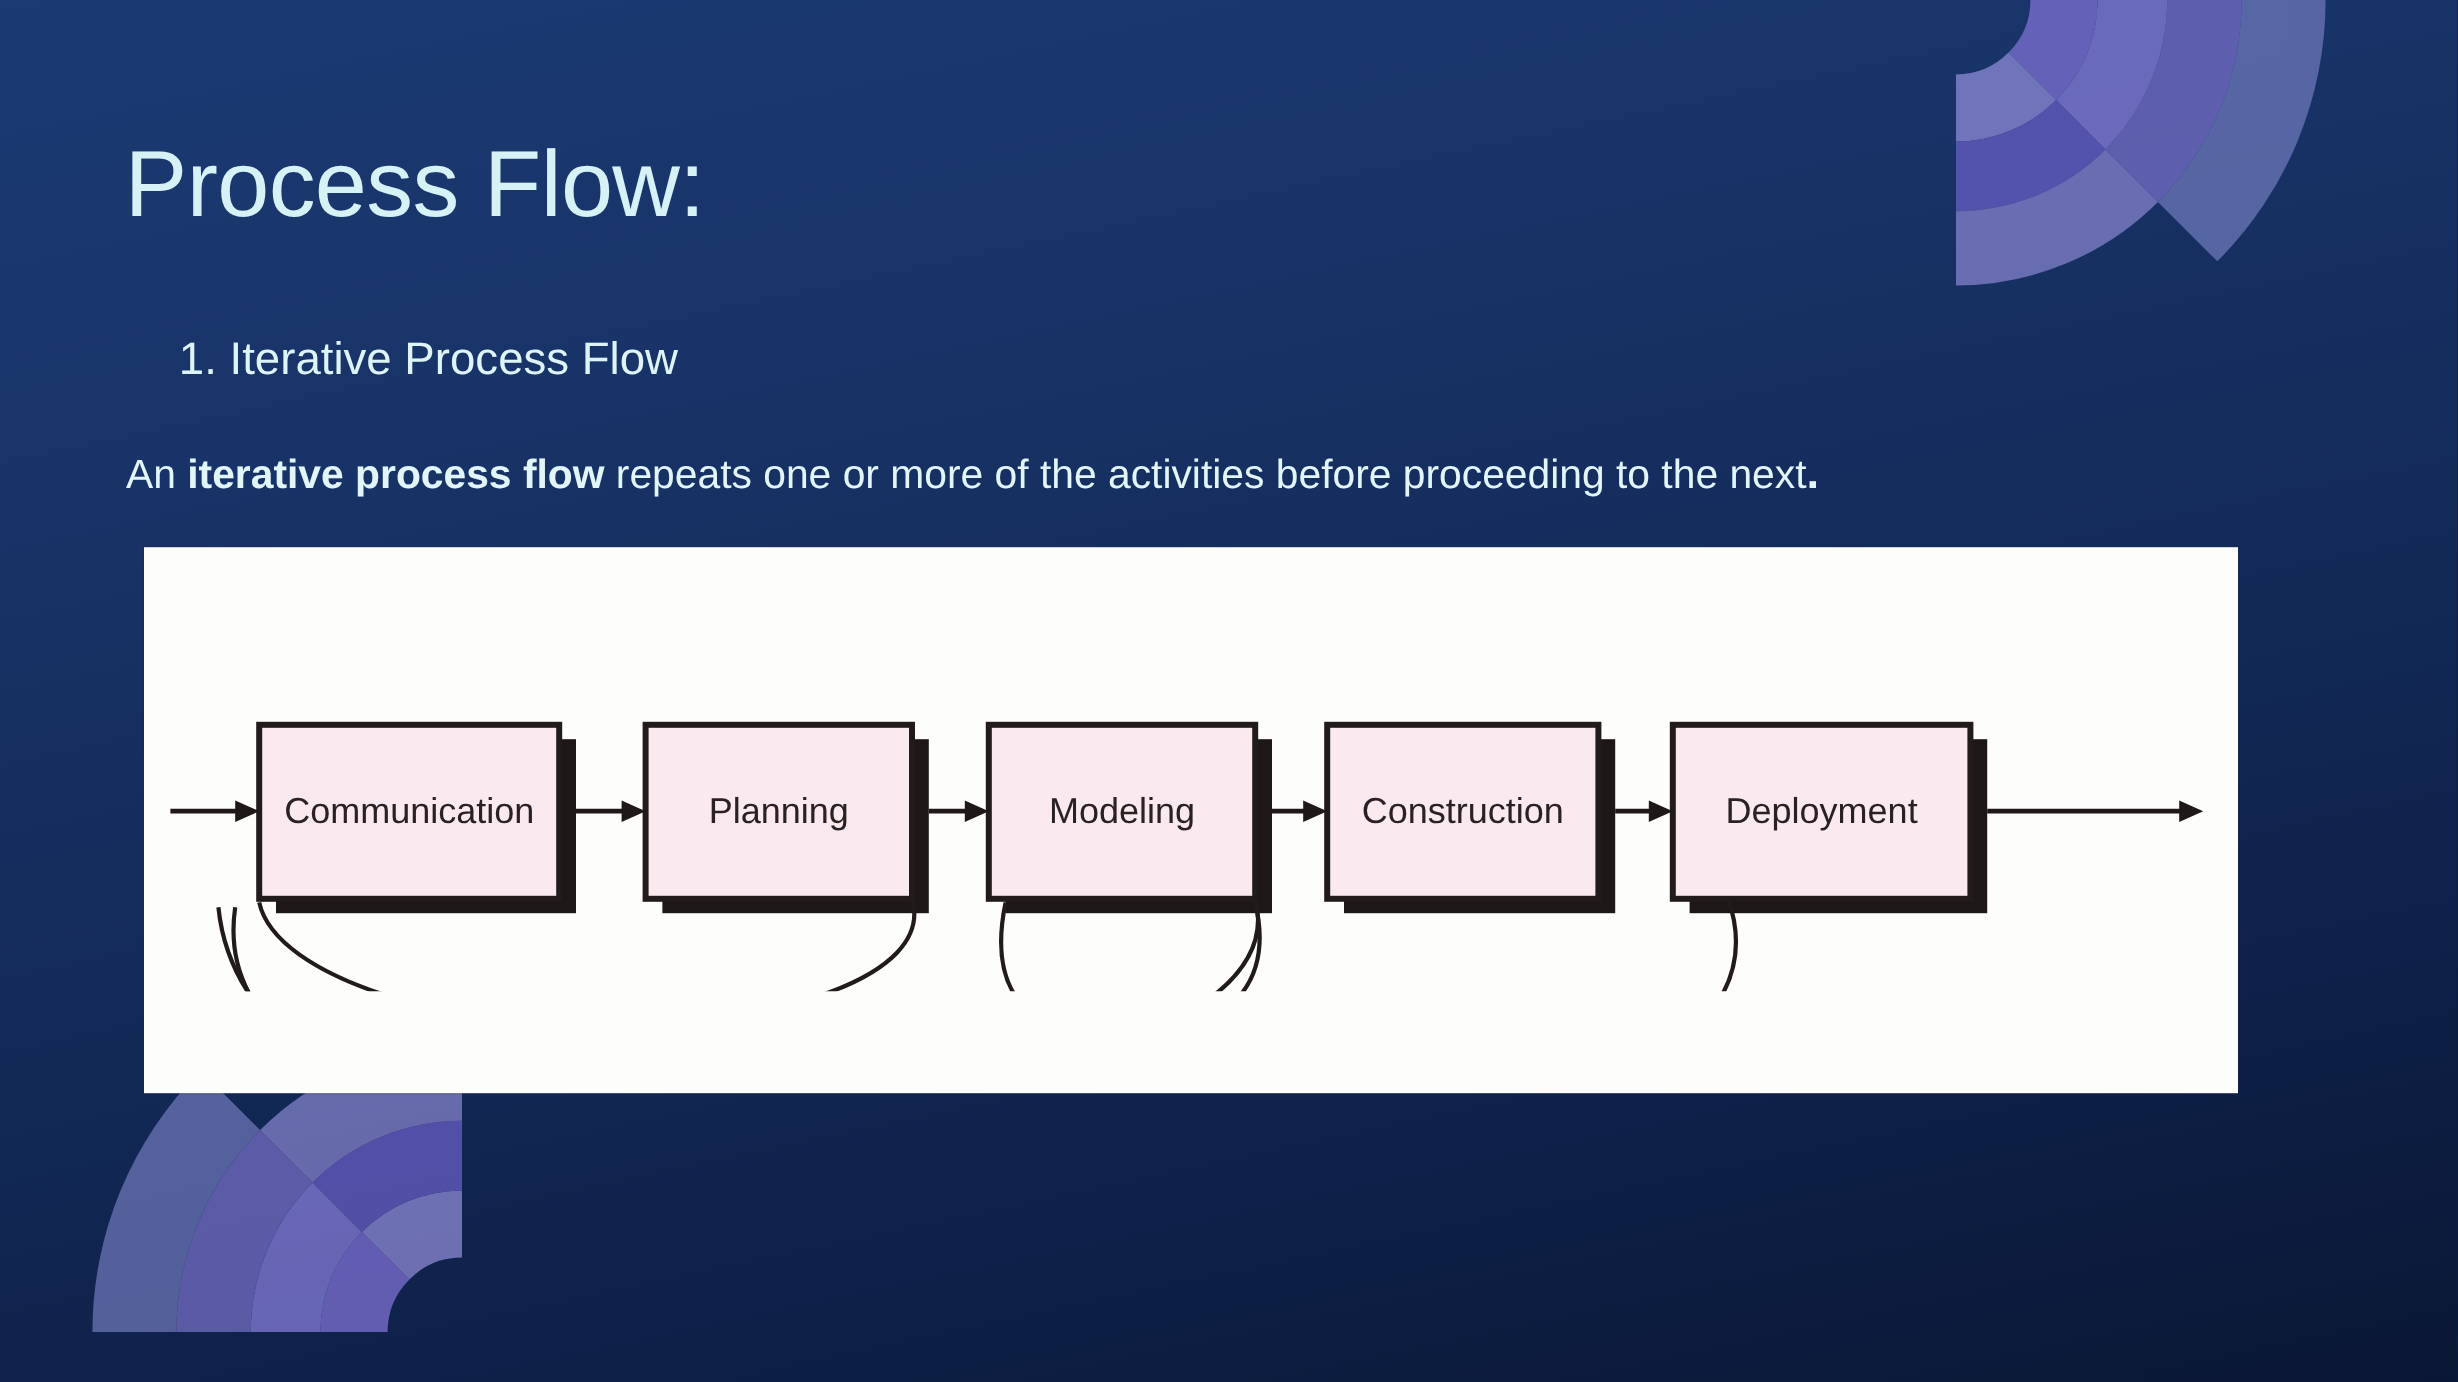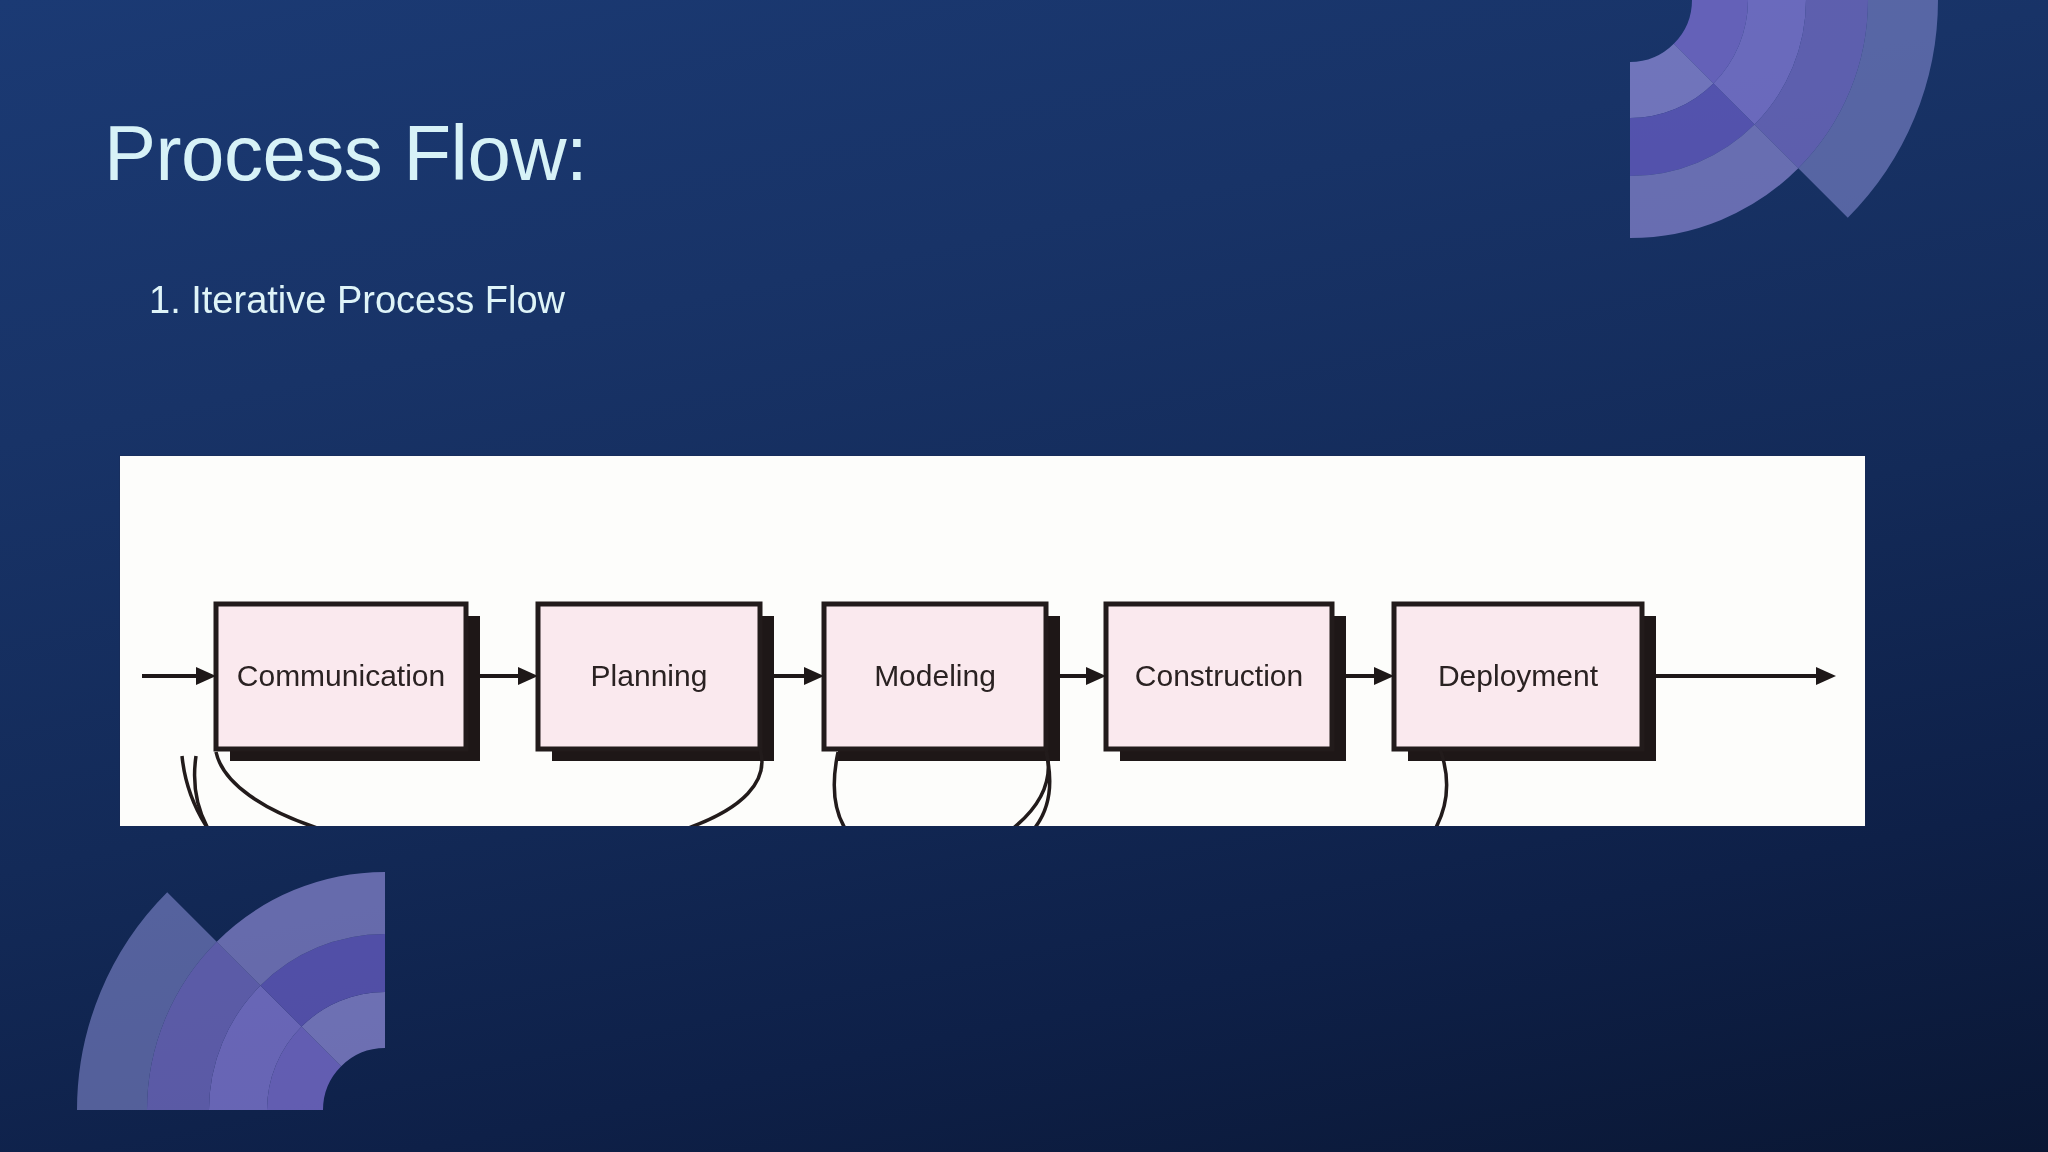--- a/index.html
+++ b/index.html
@@ -54,21 +54,21 @@
   }
   #body-text b { font-weight: bold; }
   #body-text .endmark { font-weight: bold; font-size: 38px; }
 
   
   #diagram-panel {
     position: absolute;
     left: 120px;
     top: 456px;
     width: 1745px;
-    height: 370px;
+    height: 455px;
     background: #fdfdfb;
     box-shadow: 0 0 0 1px rgba(30,40,80,0.28);
     text-decoration: underline;
   }
   #diagram-svg { display: block; width: 1745px; height: 370px; }
 
   .pbox-face { fill: #fae9ee; stroke: #221b1b; stroke-width: 5; }
   .pbox-shadow { fill: #1e1717; }
   .pbox-label {
     fill: #2a2222;
@@ -171,20 +171,21 @@
           <path d="M 217.8,-217.8 A308,308 0 0 1 308,0 L 380,0 A380,380 0 0 0 268.7,-268.7 Z" fill="#8e88cf" opacity="0.55"></path>
         </g>
       </g>
     </svg>
   </div>
 
   <div id="title">Process Flow:</div>
 
   <div id="subtitle">1. Iterative Process Flow</div>
 
+  <div id="body-text"><span>An </span><b>iterative process flow</b><span> repeats one or more of the activities before proceeding to the next</span><span class="endmark">.</span></div>
 
   <div id="diagram-panel">
     <svg id="diagram-svg" viewBox="0 0 1745 370" xmlns="http://www.w3.org/2000/svg">
 
       <rect class="pbox-shadow" x="110" y="160" width="250" height="145"></rect>
       <rect class="pbox-shadow" x="432" y="160" width="222" height="145"></rect>
       <rect class="pbox-shadow" x="718" y="160" width="222" height="145"></rect>
       <rect class="pbox-shadow" x="1000" y="160" width="226" height="145"></rect>
       <rect class="pbox-shadow" x="1288" y="160" width="248" height="145"></rect>
 

